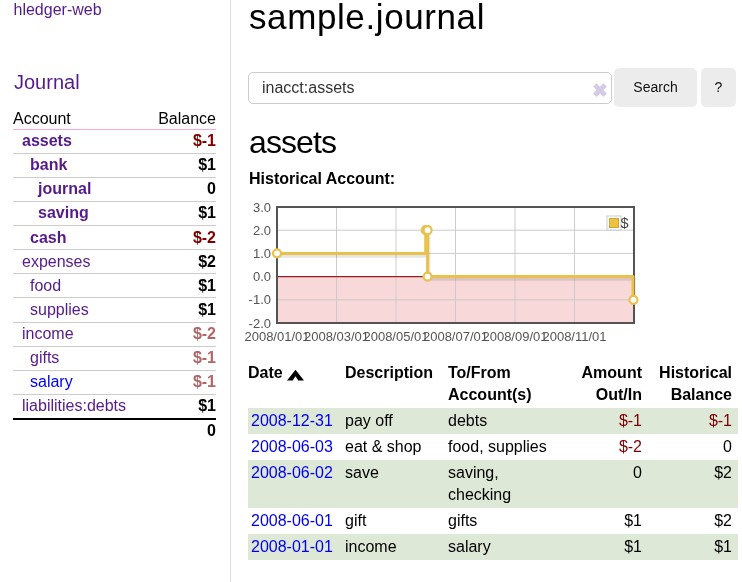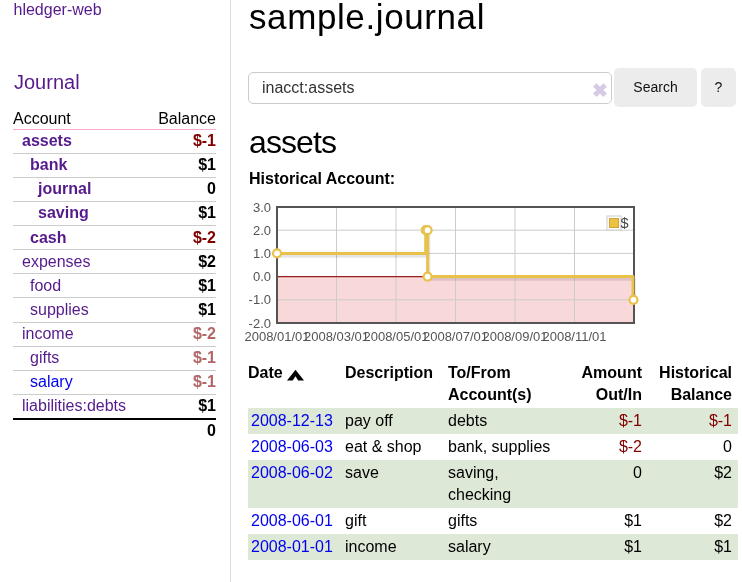--- a/index.html
+++ b/index.html
@@ -204,30 +204,30 @@
       <tr class="hdrrow">
     <th class="datecell">Date <svg width="17" height="13" viewBox="0 0 17 13" style="vertical-align:-3px">
             <polygon points="0,12.5 8.5,1.8 17,12.5 11.2,12.5 8.5,8.2 5.7,12.5" fill="#000"></polygon>
           </svg></th>
     <th>Description</th>
     <th>To/From Account(s)</th>
     <th class="r">Amount Out/In</th>
     <th class="r">Historical Balance</th>
   </tr>
   <tr class="odd">
-        <td class="datecell"><a class="datelink">2008-12-13</a></td>
+        <td class="datecell"><a class="datelink">2008-12-31</a></td>
         <td>pay off</td>
         <td>debts</td>
         <td class="r neg">$-1</td>
         <td class="r neg">$-1</td>
       </tr>
   <tr>
         <td class="datecell"><a class="datelink">2008-06-03</a></td>
         <td>eat &amp; shop</td>
-        <td>bank, supplies</td>
+        <td>food, supplies</td>
         <td class="r neg">$-2</td>
         <td class="r">0</td>
       </tr>
   <tr class="odd">
         <td class="datecell"><a class="datelink">2008-06-02</a></td>
         <td>save</td>
         <td>saving, checking</td>
         <td class="r">0</td>
         <td class="r">$2</td>
       </tr>

